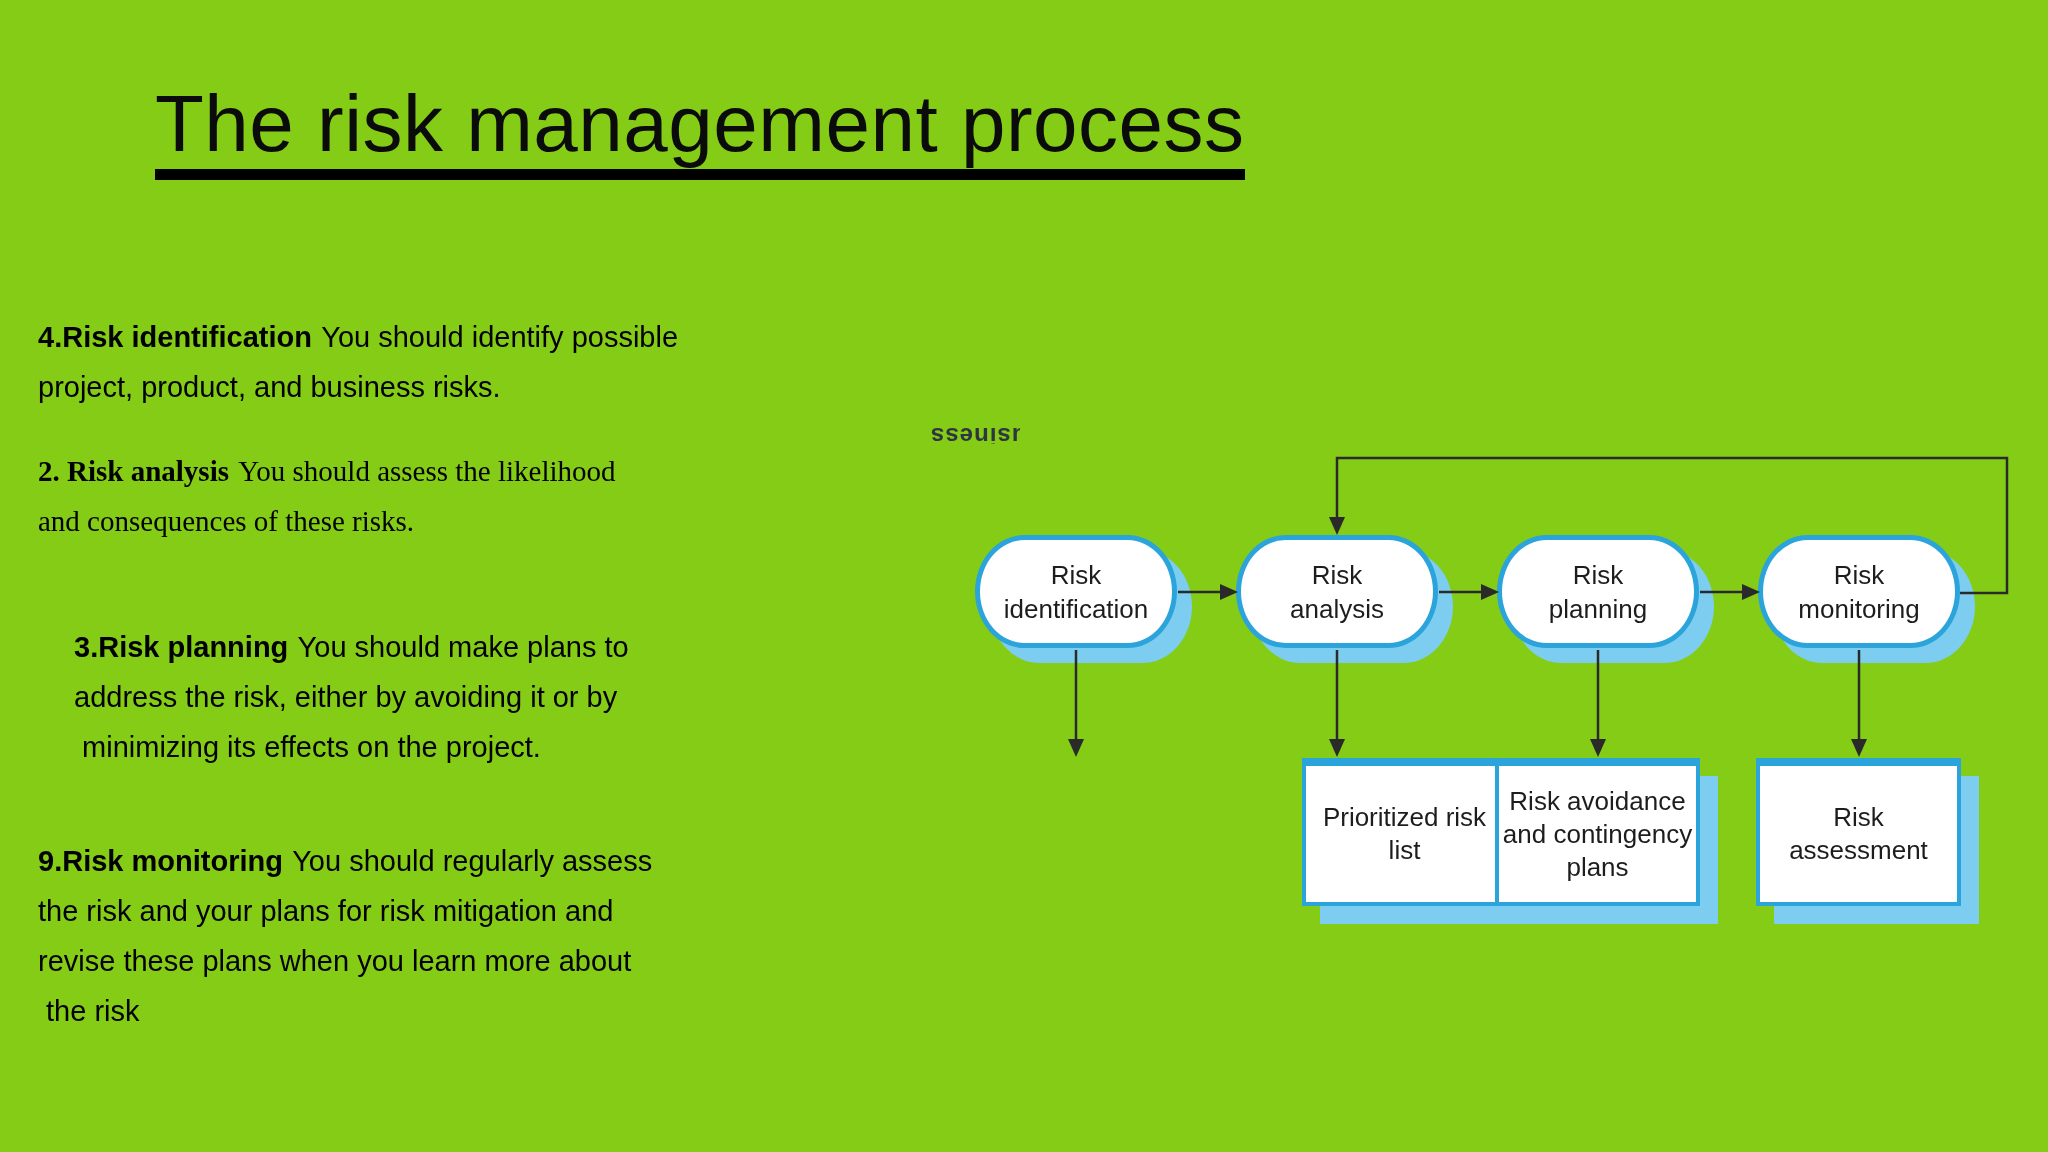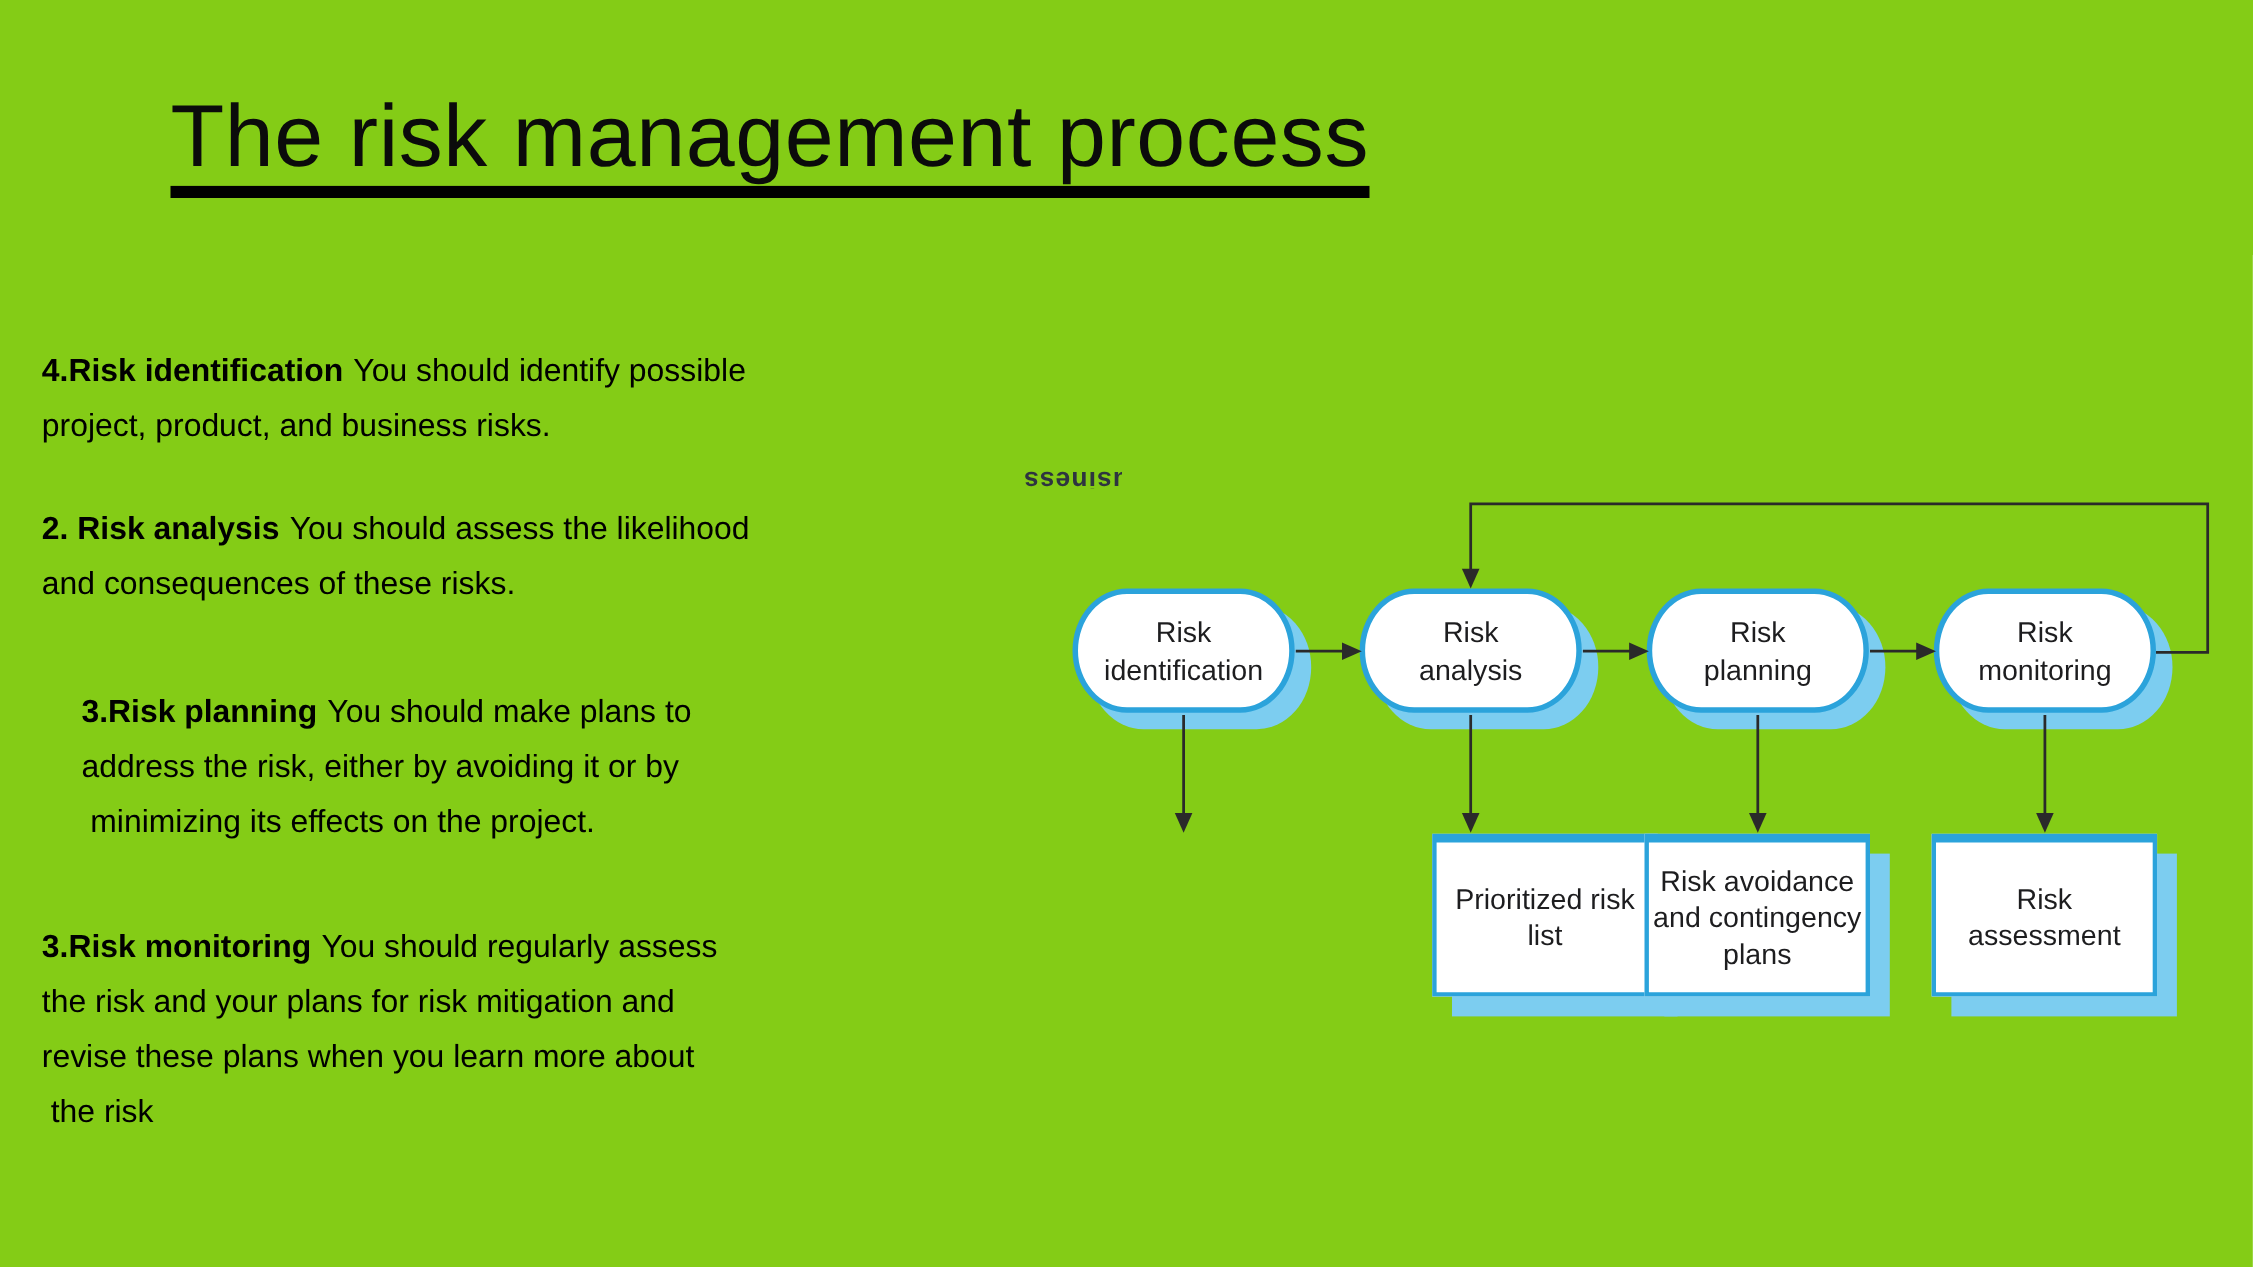--- a/index.html
+++ b/index.html
@@ -25,21 +25,21 @@
   }
 
   
   .item{
     position:absolute;left:38px;margin:0;
     font-size:29px;line-height:50px;color:#000000;
   }
   .item .lead{font-weight:bold;margin-right:0.32em;}
   .item .rest{white-space:pre-wrap;}
   #item-1{top:312px;}
-  #item-2{top:456px;}
+  #item-2{top:446px;font-family:Liberation Serif, serif;}
   #item-3{top:622px;margin-left:36px;}
   #item-4{top:836px;}
 
   
   .diagram{position:absolute;left:0;top:0;width:2048px;height:1152px;}
 
   .artifact{
     position:absolute;left:930px;top:419px;width:90px;height:25px;
     overflow:hidden;
   }
@@ -103,21 +103,21 @@
 
   <p class="item" id="item-2">
     <span class="lead">2. Risk analysis</span><span class="rest">You should assess the likelihood<br>and consequences of these risks.</span>
   </p>
 
   <p class="item" id="item-3">
     <span class="lead">3.Risk planning</span><span class="rest">You should make plans to<br>address the risk, either by avoiding it or by<br> minimizing its effects on the project.</span>
   </p>
 
   <p class="item" id="item-4">
-    <span class="lead">3.Risk monitoring</span><span class="rest">You should regularly assess<br>the risk and your plans for risk mitigation and<br>revise these plans when you learn more about<br> the risk</span>
+    <span class="lead">9.Risk monitoring</span><span class="rest">You should regularly assess<br>the risk and your plans for risk mitigation and<br>revise these plans when you learn more about<br> the risk</span>
   </p>
 
   <div class="diagram">
 
     <div class="artifact">
       <span>usiness</span>
     </div>
 
     <div class="stadium" id="stadium-1">
       <span>Risk<br>identification</span>

